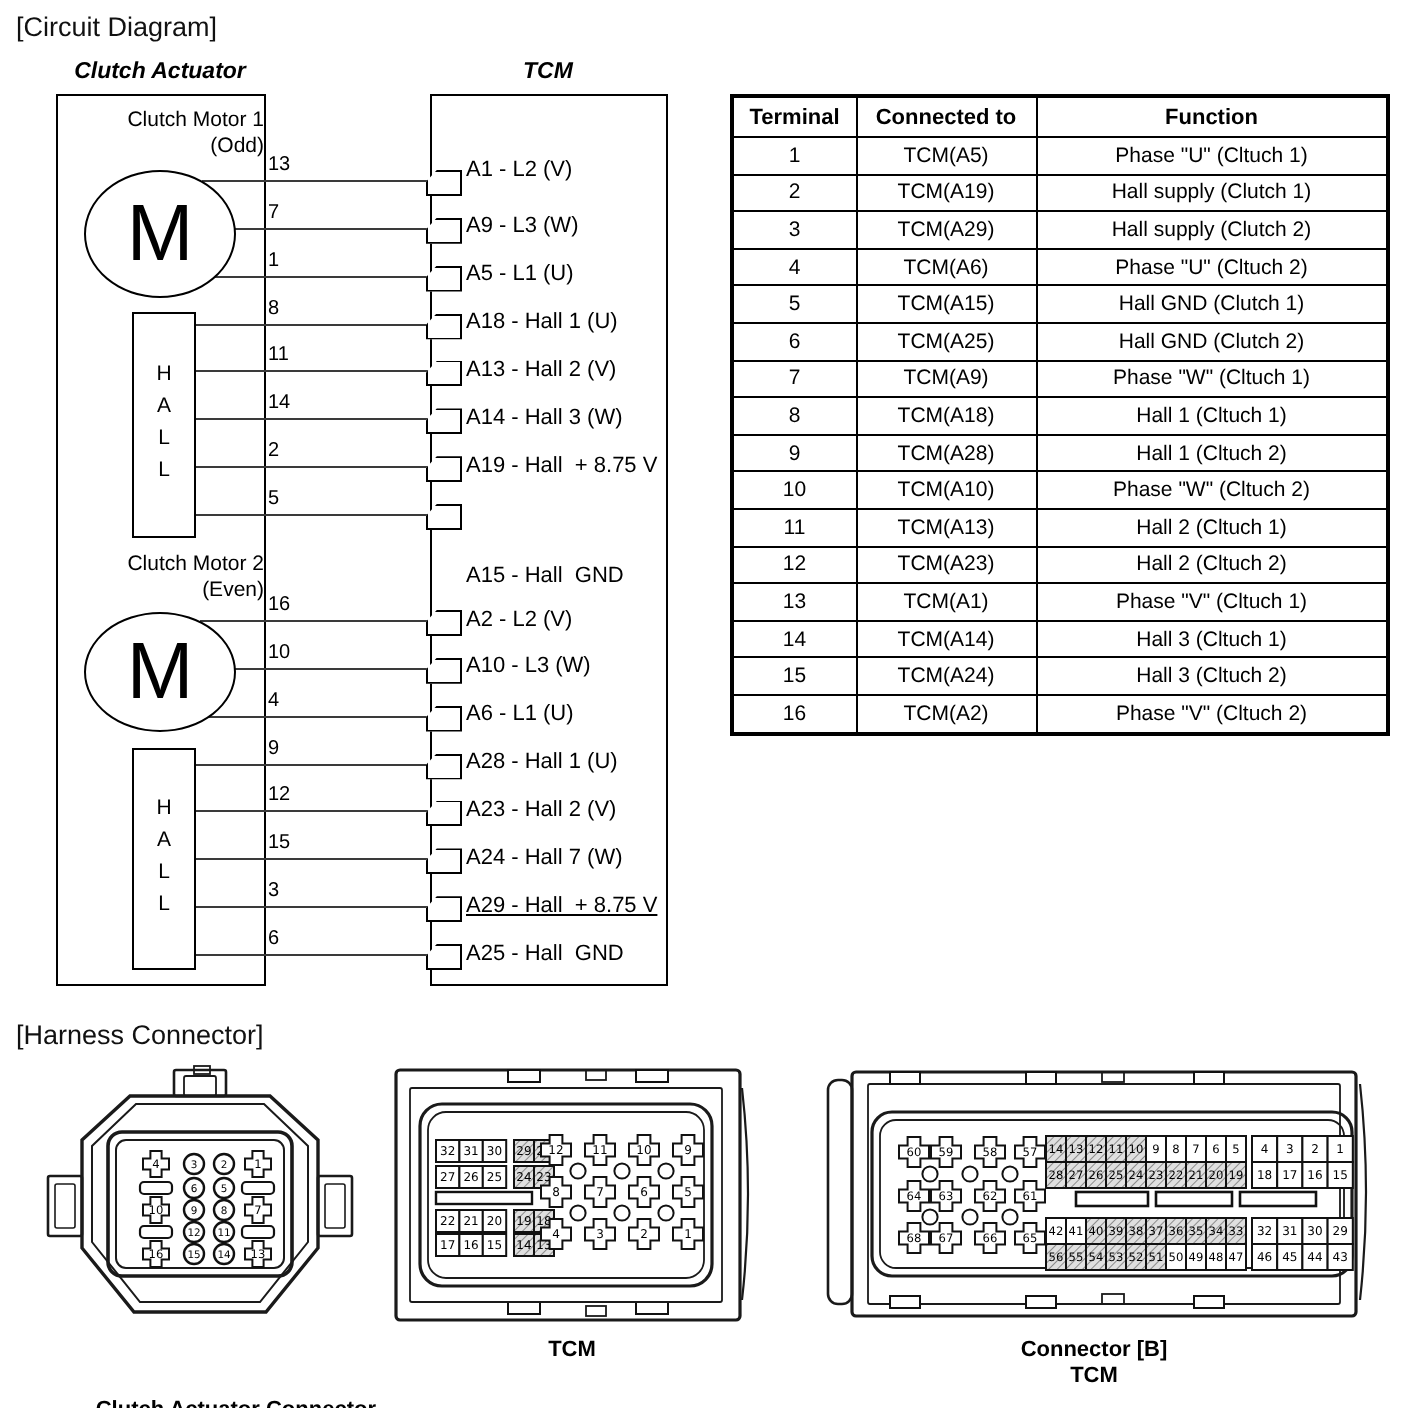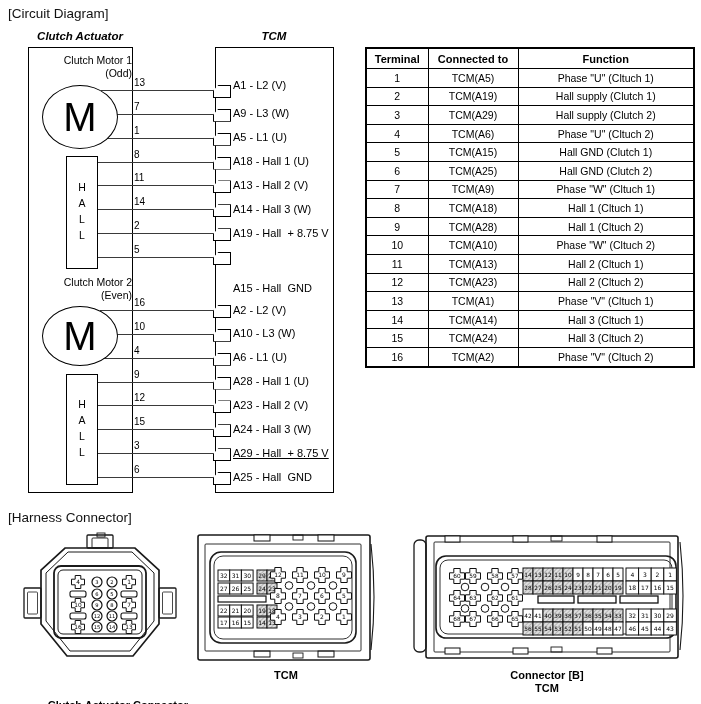--- a/index.html
+++ b/index.html
@@ -114,21 +114,21 @@
         <div class="pinnum" style="left: 134px; top: 368.58px;">9</div>
         <div class="termbox" style="left: 213px; top: 376.58px;"></div>
         <div class="termlabel" style="left: 233px; top: 375.08px;">A28 - Hall 1 (U)</div>
         <div class="wire" style="left: 96px; top: 405.44px; width: 119px;"></div>
         <div class="pinnum" style="left: 134px; top: 392.44px;">12</div>
         <div class="termbox" style="left: 213px; top: 400.44px;"></div>
         <div class="termlabel" style="left: 233px; top: 398.94px;">A23 - Hall 2 (V)</div>
         <div class="wire" style="left: 96px; top: 429.3px; width: 119px;"></div>
         <div class="pinnum" style="left: 134px; top: 416.3px;">15</div>
         <div class="termbox" style="left: 213px; top: 424.3px;"></div>
-        <div class="termlabel" style="left: 233px; top: 422.8px;">A24 - Hall 3 (W)</div>
+        <div class="termlabel" style="left: 233px; top: 422.8px;">A24 - Hall 7 (W)</div>
         <div class="wire" style="left: 96px; top: 453.16px; width: 119px;"></div>
         <div class="pinnum" style="left: 134px; top: 440.16px;">3</div>
         <div class="termbox" style="left: 213px; top: 448.16px;"></div>
         <div class="termlabel" style="left: 233px; top: 446.66px; text-decoration: underline;">A29 - Hall  + 8.75 V</div>
         <div class="wire" style="left: 96px; top: 477.02px; width: 119px;"></div>
         <div class="pinnum" style="left: 134px; top: 464.02px;">6</div>
         <div class="termbox" style="left: 213px; top: 472.02px;"></div>
         <div class="termlabel" style="left: 233px; top: 470.52px;">A25 - Hall  GND</div>
       </div>
   </div>

